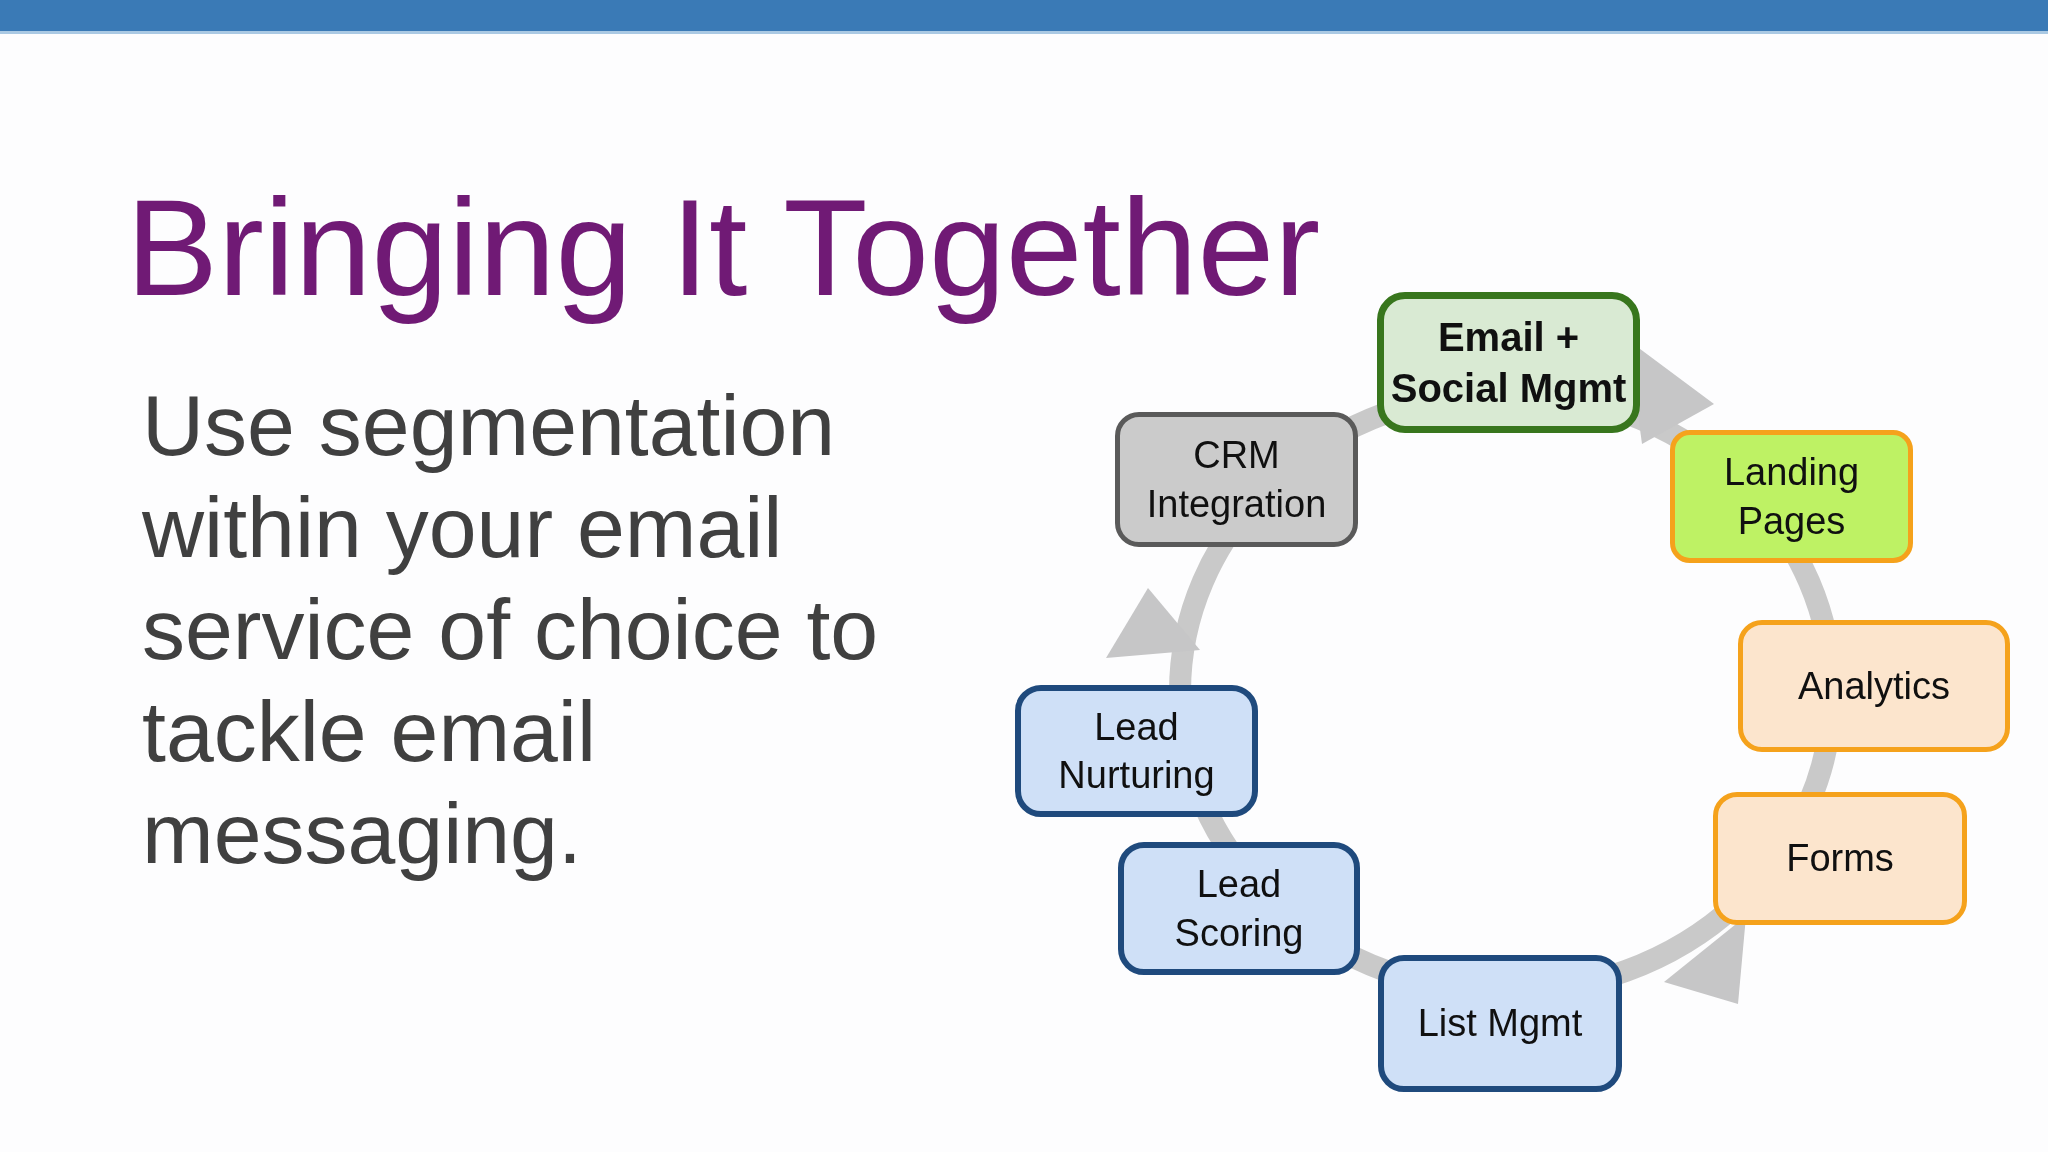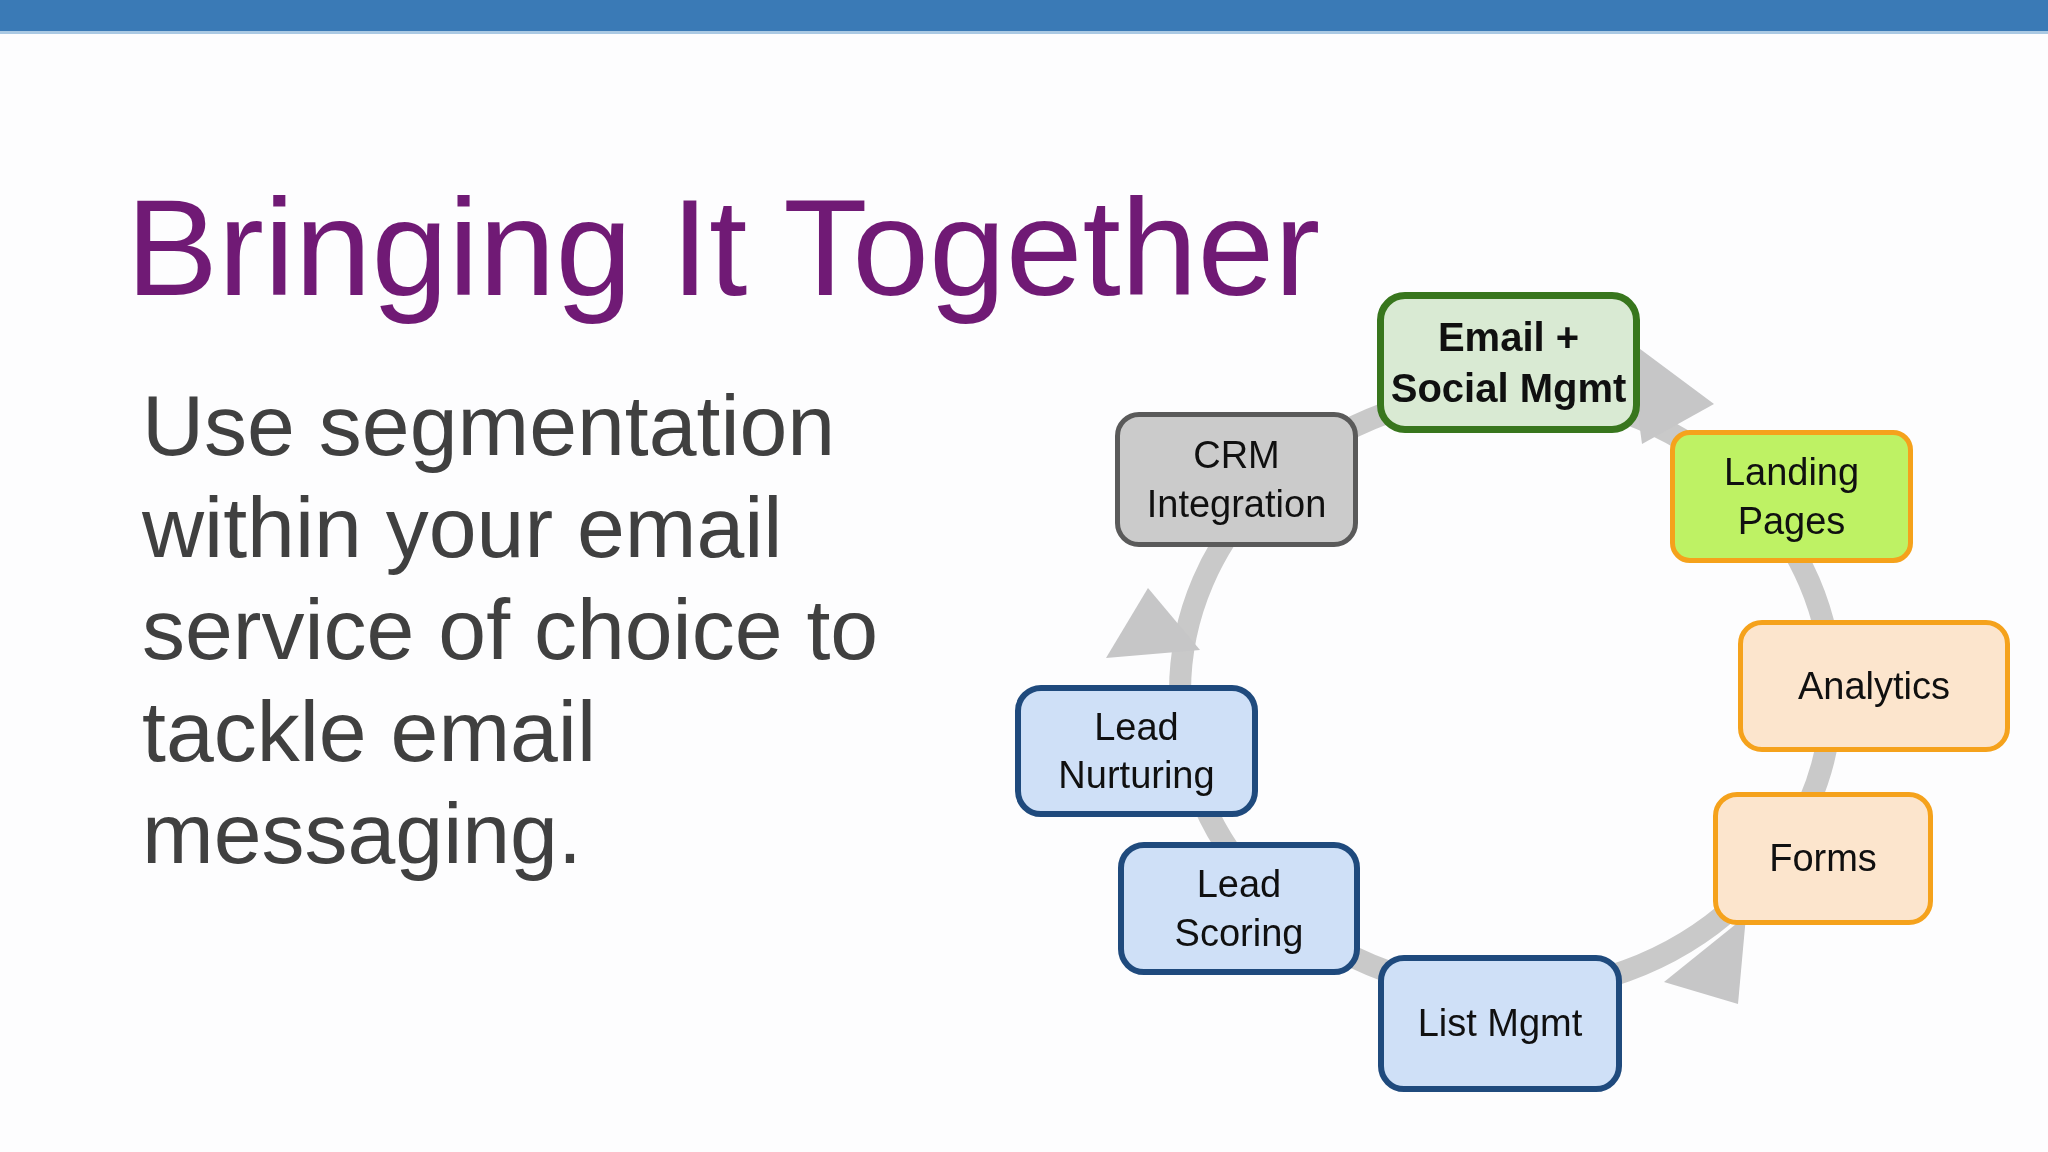--- a/index.html
+++ b/index.html
@@ -62,21 +62,21 @@
     line-height: 1.27;
   }
   .node .lbl { white-space: pre-line; }
   .node-email {
     left: 1377px; top: 292px; width: 263px; height: 141px;
     border-width: 7px; border-radius: 28px;
     font-weight: 700; font-size: 40px;
   }
   .node-landing   { left: 1670px; top: 430px; width: 243px; height: 133px; border-width: 5px; border-radius: 24px; }
   .node-analytics { left: 1738px; top: 620px; width: 272px; height: 132px; border-width: 5px; border-radius: 24px; }
-  .node-forms     { left: 1713px; top: 792px; width: 220px; height: 133px; border-width: 5px; border-radius: 24px; }
+  .node-forms     { left: 1713px; top: 792px; width: 254px; height: 133px; border-width: 5px; border-radius: 24px; }
   .node-list      { left: 1378px; top: 955px; width: 244px; height: 137px; border-width: 6px; border-radius: 26px; }
   .node-scoring   { left: 1118px; top: 842px; width: 242px; height: 133px; border-width: 6px; border-radius: 26px; }
   .node-nurturing { left: 1015px; top: 685px; width: 243px; height: 132px; border-width: 6px; border-radius: 26px; }
   .node-crm       { left: 1115px; top: 412px; width: 243px; height: 135px; border-width: 5px; border-radius: 24px; }
 </style>
 </head>
 <body>
 
 <div class="slide" style="background-color: rgb(253, 253, 254);">
 

